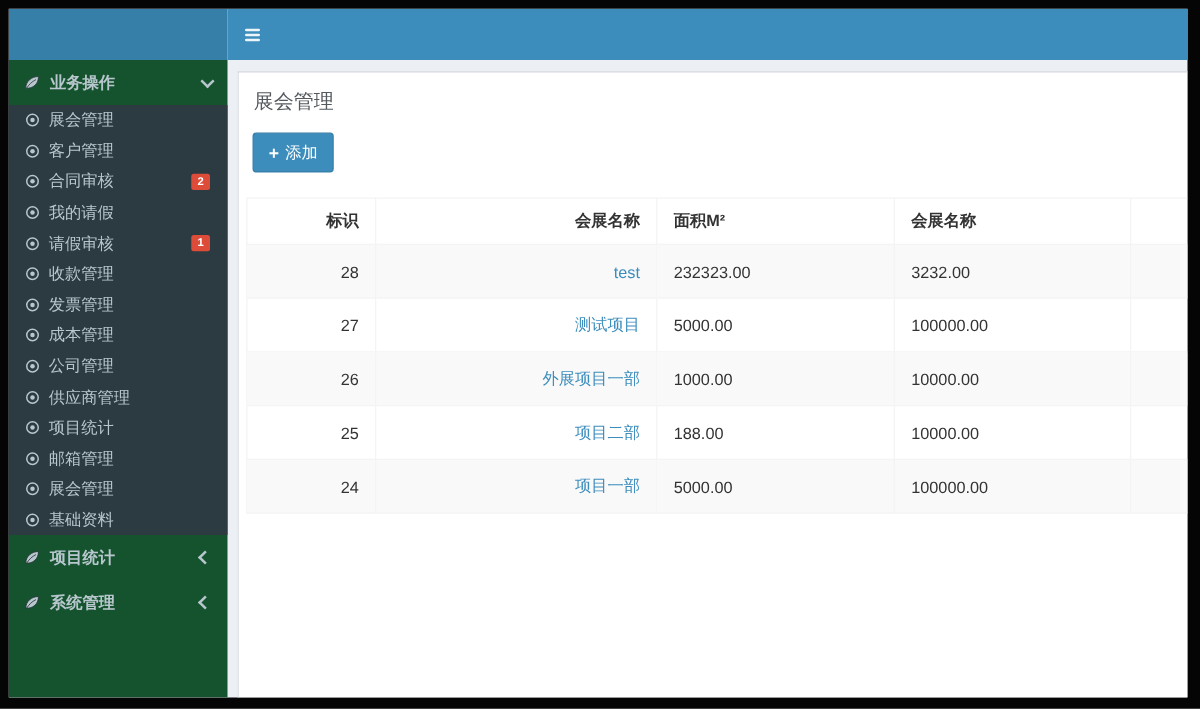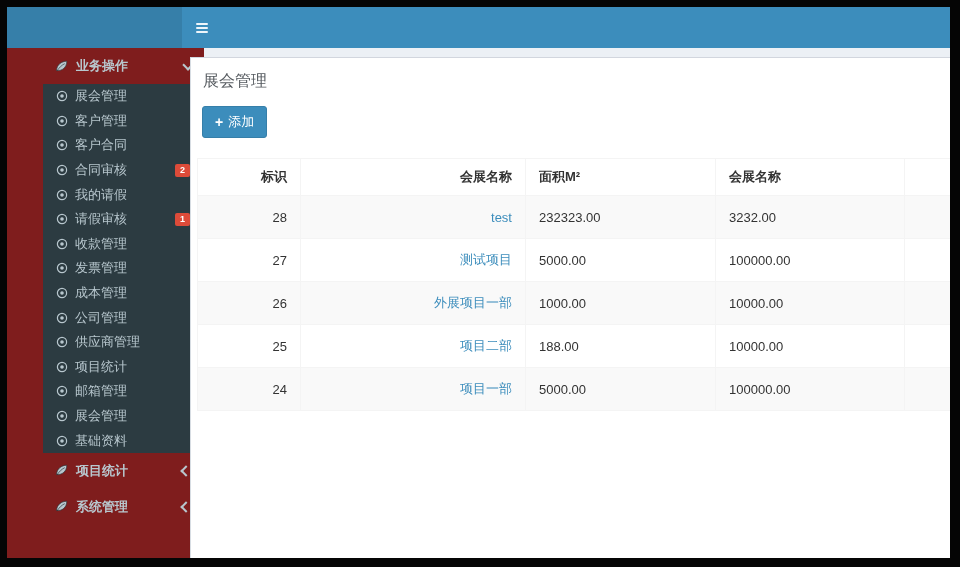--- a/index.html
+++ b/index.html
@@ -10,21 +10,21 @@
   .app{position:absolute;left:7px;top:7px;width:943px;height:551px;background:#ecf0f5;overflow:hidden;}
 
   
   .navbar{display:flex;height:41px;}
   .logo{width:175px;background:#367fa9;flex:none;}
   .topbar{flex:1;background:#3c8dbc;display:flex;align-items:center;}
   .hamburger{width:40px;height:41px;display:flex;flex-direction:column;justify-content:center;align-items:center;gap:2px;cursor:pointer;background:transparent;border:none;padding:0;}
   .hamburger .bar{width:12px;height:2px;background:#eef5fa;border-radius:1px;}
 
   
-  .sidebar{position:absolute;top:41px;left:0;width:161px;bottom:0;background:#7f1d1d;color:#b8c7ce;padding-left:36px;}
+  .sidebar{position:absolute;top:41px;left:0;width:175px;bottom:0;background:#14532d;color:#b8c7ce;}
   .tree-header{height:36px;display:flex;align-items:center;padding:0 12px;font-weight:bold;font-size:13px;cursor:pointer;}
   .tree-header .label{margin-left:8px;}
   .submenu{background:#2c3b41;}
   .subitem{height:24.6px;display:flex;align-items:center;padding:0 12px 0 13px;cursor:pointer;font-size:13px;color:#b8c7ce;text-decoration:none;}
   .subitem .label{margin-left:7px;}
   .chev{width:6px;height:6px;border-right:2px solid #b8c7ce;border-bottom:2px solid #b8c7ce;display:inline-block;flex:none;}
   .chev.down{transform:rotate(45deg);margin-left:auto;margin-top:-3px;}
   .chev.left{transform:rotate(135deg);margin-left:auto;margin-right:2px;}
   .badge{margin-left:auto;background:#dd4b39;color:#fff;font-size:9px;font-weight:bold;padding:2px 5px;border-radius:2px;line-height:1;margin-right:2px;}
   .leaf-icon,.dot-icon{flex:none;display:inline-flex;}
@@ -93,29 +93,20 @@
           </span>
         <span class="label">客户管理</span>
       </a>
       <a class="subitem">
         <span class="dot-icon">
             <svg width="12" height="12" viewBox="0 0 12 12">
               <circle cx="6" cy="6" r="4.6" fill="none" stroke="#b8c7ce" stroke-width="1.2"></circle>
               <circle cx="6" cy="6" r="1.8" fill="#b8c7ce"></circle>
             </svg>
           </span>
-        <span class="label">客户合同</span>
-      </a>
-      <a class="subitem">
-        <span class="dot-icon">
-            <svg width="12" height="12" viewBox="0 0 12 12">
-              <circle cx="6" cy="6" r="4.6" fill="none" stroke="#b8c7ce" stroke-width="1.2"></circle>
-              <circle cx="6" cy="6" r="1.8" fill="#b8c7ce"></circle>
-            </svg>
-          </span>
         <span class="label">合同审核</span>
         <span class="badge">2</span>
       </a>
       <a class="subitem">
         <span class="dot-icon">
             <svg width="12" height="12" viewBox="0 0 12 12">
               <circle cx="6" cy="6" r="4.6" fill="none" stroke="#b8c7ce" stroke-width="1.2"></circle>
               <circle cx="6" cy="6" r="1.8" fill="#b8c7ce"></circle>
             </svg>
           </span>

